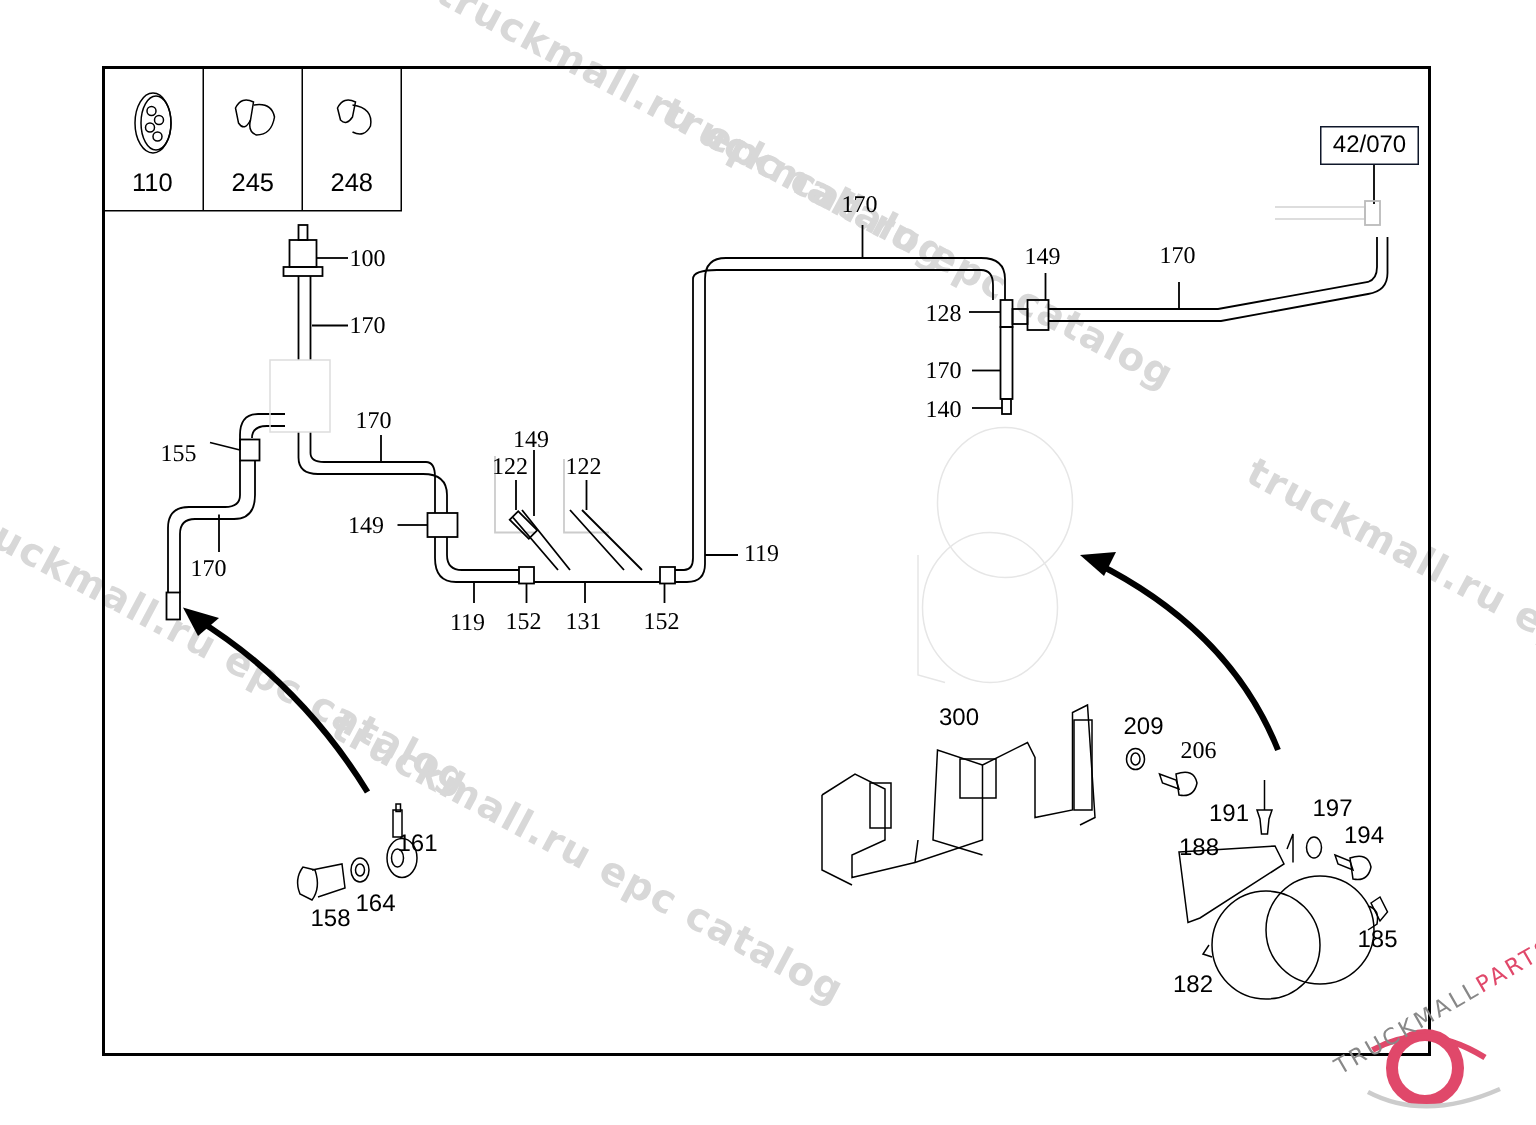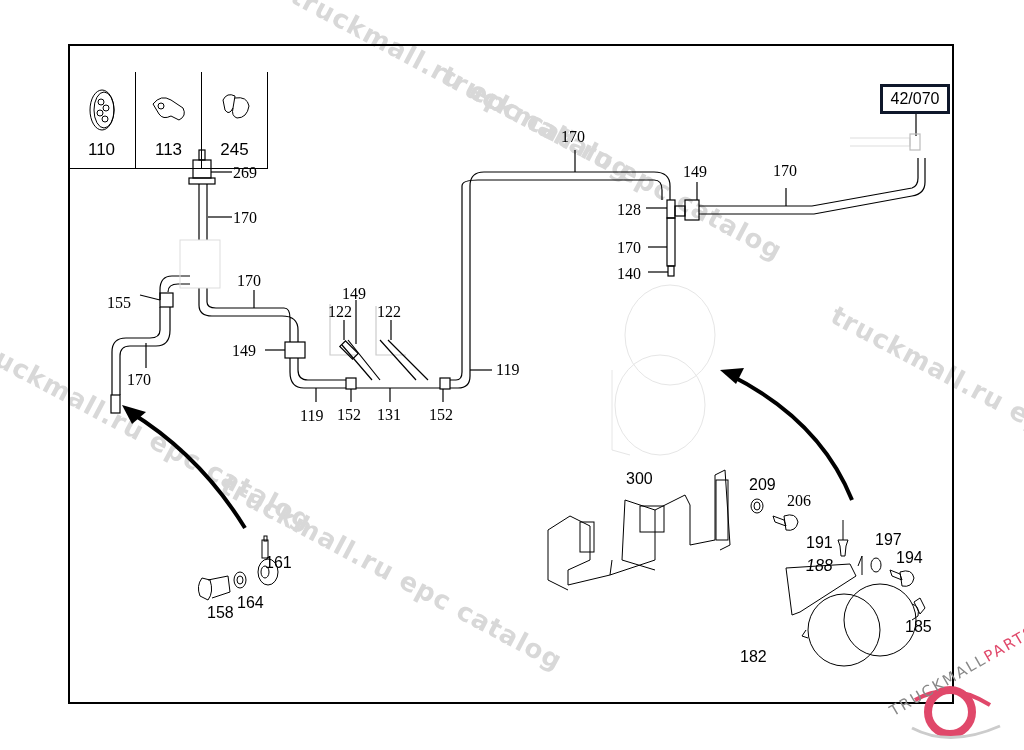--- a/index.html
+++ b/index.html
@@ -2,31 +2,31 @@
 <html><head>
 <meta charset="utf-8">
 <style>
   html, body { margin:0; padding:0; background:#fff; }
   body { width:1024px; height:750px; position:relative; overflow:hidden;
          font-family:"Liberation Serif", serif; color:#000; }
   #stage { position:absolute; left:0; top:0; width:1024px; height:750px; }
   .frame { position:absolute; left:68px; top:44px; width:886px; height:660px;
            border:2px solid #000; box-sizing:border-box; }
   .legend-row { position:absolute; left:68px; top:44px; height:96px; display:flex;
-                border-bottom:1px solid #000;margin-top:28px; }
+                border-bottom:1px solid #000; }
   .legend-cell { width:66px; height:96px; border-right:1px solid #000; box-sizing:border-box;
                  position:relative; }
   .legend-cell:first-child { width:68px; }
   .legend-cell .num { position:absolute; left:0; right:0; bottom:8px; text-align:center;
                       font-family:"Liberation Sans", sans-serif; font-size:17px; }
   .legend-cell svg { position:absolute; left:50%; top:14px; transform:translateX(-50%); }
   .lbl { position:absolute; font-size:16px; line-height:17px; white-space:nowrap; }
   .lbl.sans { font-family:"Liberation Sans", sans-serif; }
   .ref-box { position:absolute; left:880px; top:84px; width:64px; height:24px;
-             border:3px solid #0f172a; background:#fff; font-family:"Liberation Sans", sans-serif;
+             border:1px solid #0f172a; background:#fff; font-family:"Liberation Sans", sans-serif;
              font-size:16px; text-align:center; line-height:24px; }
   .wm { position:absolute; font-family:"DejaVu Sans", sans-serif; font-weight:bold;
         font-size:26px; color:#d8d8d8; transform-origin:left top; white-space:nowrap;
         letter-spacing:1px; }
 </style>
 </head>
 <body>
 
 <div id="stage">
 
@@ -44,32 +44,32 @@
           <ellipse cx="15" cy="24" rx="12" ry="20" fill="none" stroke="#000"></ellipse>
           <ellipse cx="17" cy="24" rx="10" ry="18" fill="none" stroke="#000"></ellipse>
           <circle cx="14" cy="16" r="3" fill="none" stroke="#000"></circle>
           <circle cx="19" cy="22" r="3" fill="none" stroke="#000"></circle>
           <circle cx="13" cy="27" r="3" fill="none" stroke="#000"></circle>
           <circle cx="18" cy="33" r="3" fill="none" stroke="#000"></circle>
         </svg>
       <div class="num">110</div>
     </div>
     <div class="legend-cell">
-      <svg width="40" height="50">
-          <path d="M4 18 Q12 8 22 14 L34 22 Q38 30 30 34 L22 30 Q14 34 10 28 Z" fill="none" stroke="#000"></path>
-          <circle cx="12" cy="20" r="3" fill="none" stroke="#000"></circle>
-        </svg>
-      <div class="num">113</div>
-    </div>
-    <div class="legend-cell">
       <svg width="36" height="50">
           <path d="M6 14 Q10 6 18 10 L16 22 Q12 30 8 24 Z" fill="none" stroke="#000"></path>
           <path d="M18 12 Q30 10 32 20 Q30 32 20 32 Q14 30 16 22" fill="none" stroke="#000"></path>
         </svg>
       <div class="num">245</div>
+    </div>
+    <div class="legend-cell">
+      <svg width="36" height="50">
+          <path d="M8 14 Q12 6 20 10 L18 20 Q14 26 10 22 Z" fill="none" stroke="#000"></path>
+          <path d="M18 12 Q32 14 30 26 Q26 34 18 30" fill="none" stroke="#000"></path>
+        </svg>
+      <div class="num">248</div>
     </div>
   </div>
 
   <svg width="1024" height="750" style="position:absolute;left:0;top:0;">
     <g fill="none" stroke="#000" stroke-width="1.2">
 
       <rect x="199" y="150" width="6" height="10"></rect>
       <rect x="193" y="160" width="18" height="18"></rect>
       <rect x="189" y="178" width="26" height="6"></rect>
       <line x1="199" y1="184" x2="199" y2="240"></line>
@@ -177,21 +177,21 @@
 
     <g>
       <circle cx="950" cy="712" r="22" fill="none" stroke="#e0486a" stroke-width="8"></circle>
       <path d="M915 700 Q950 680 990 705" fill="none" stroke="#e0486a" stroke-width="4"></path>
       <path d="M912 728 Q950 748 1000 726" fill="none" stroke="#ccc" stroke-width="3"></path>
     </g>
   </svg>
 
   <div class="ref-box">42/070</div>
 
-  <span class="lbl" style="left:233px;top:164px;">269</span>
+  <span class="lbl" style="left:233px;top:164px;">100</span>
   <span class="lbl" style="left:233px;top:209px;">170</span>
   <span class="lbl" style="left:237px;top:272px;">170</span>
   <span class="lbl" style="left:107px;top:294px;">155</span>
   <span class="lbl" style="left:127px;top:371px;">170</span>
   <span class="lbl" style="left:232px;top:342px;">149</span>
   <span class="lbl" style="left:342px;top:285px;">149</span>
   <span class="lbl" style="left:328px;top:303px;">122</span>
   <span class="lbl" style="left:377px;top:303px;">122</span>
   <span class="lbl" style="left:300px;top:407px;">119</span>
   <span class="lbl" style="left:337px;top:406px;">152</span>
@@ -203,23 +203,23 @@
   <span class="lbl" style="left:773px;top:162px;">170</span>
   <span class="lbl" style="left:617px;top:201px;">128</span>
   <span class="lbl" style="left:617px;top:239px;">170</span>
   <span class="lbl" style="left:617px;top:265px;">140</span>
   <span class="lbl sans" style="left:626px;top:470px;">300</span>
   <span class="lbl sans" style="left:749px;top:476px;">209</span>
   <span class="lbl sans" style="left:787px;top:492px;font-family:Liberation Serif, serif;">206</span>
   <span class="lbl sans" style="left:806px;top:534px;">191</span>
   <span class="lbl sans" style="left:875px;top:531px;">197</span>
   <span class="lbl sans" style="left:896px;top:549px;">194</span>
-  <span class="lbl sans" style="left:806px;top:557px;font-style:italic;">188</span>
+  <span class="lbl sans" style="left:786px;top:557px;">188</span>
   <span class="lbl sans" style="left:905px;top:618px;">185</span>
-  <span class="lbl sans" style="left:740px;top:648px;text-align:right;">182</span>
+  <span class="lbl sans" style="left:782px;top:648px;text-align:right;">182</span>
   <span class="lbl sans" style="left:207px;top:604px;">158</span>
   <span class="lbl sans" style="left:237px;top:594px;">164</span>
   <span class="lbl sans" style="left:265px;top:554px;">161</span>
 
   <div style="position:absolute;left:880px;top:662px;transform:rotate(-30deg);font-family:'DejaVu Sans',sans-serif;font-size:15px;letter-spacing:2px;">
     <span style="color:#888;">TRUCKMALL</span><span style="color:#e0486a;">PARTS</span>
   </div>
 </div>
 
 </body></html>

